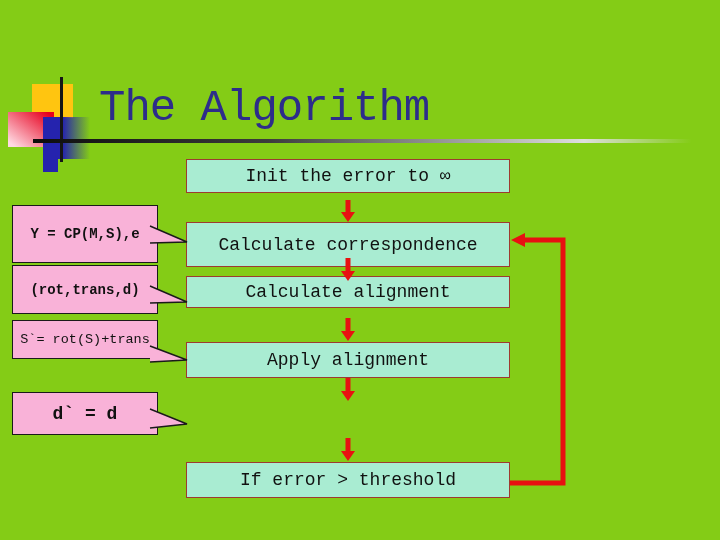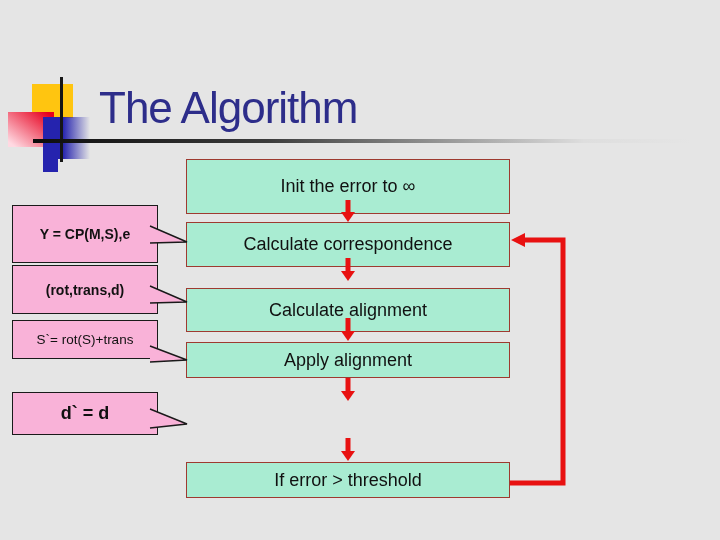--- a/index.html
+++ b/index.html
@@ -1,18 +1,18 @@
 <!DOCTYPE html>
 <html style="--title-text: #2d2d8a; --step-fill: #a9ecd2; --step-border: #9e3a30; --callout-fill: #f9b2d8; --callout-border: #1a1a1a; --arrow-red: #e81111; --accent-yellow: #ffc510; --accent-blue: #2523ae; --accent-red: #e6001e; --text: #111111;"><head>
 <meta charset="utf-8">
 <style>
   html,body{margin:0;padding:0;background:#fff;}
   .slide{
-    position:relative;width:720px;height:540px;background:#e5e5e5;overflow:hidden;
-    font-family:Liberation Sans, sans-serif;color:var(--text,#111);
+    position:relative;width:720px;height:540px;background:#84cc16;overflow:hidden;
+    font-family:Liberation Mono, monospace;color:var(--text,#111);
   }
   
   .sq{position:absolute;}
   .sq-yellow{left:32px;top:84px;width:41px;height:34px;background:var(--accent-yellow);}
   .sq-red{left:8px;top:112px;width:46px;height:35px;
     background:linear-gradient(to left bottom,var(--accent-red) 8%,#ffd9e2 92%);}
   .sq-blue{left:43px;top:117px;width:47px;height:42px;
     background:linear-gradient(to right,var(--accent-blue) 42%,rgba(255,255,255,0) 100%);}
   .sq-blue-small{left:43px;top:159px;width:15px;height:13px;background:var(--accent-blue);}
   .vline{position:absolute;left:60px;top:77px;width:3px;height:85px;background:#161616;}
@@ -45,27 +45,27 @@
 
   <div class="sq sq-yellow"></div>
   <div class="sq sq-red"></div>
   <div class="sq sq-blue"></div>
   <div class="sq sq-blue-small"></div>
   <div class="vline"></div>
   <div class="hrule"></div>
 
   <div class="title">The Algorithm</div>
 
-  <div class="step" style="top:159px;height:55px">
+  <div class="step" style="top:159px;height:34px">
     <span class="step-label">Init the error to ∞</span>
   </div>
   <div class="step" style="top:222px;height:45px">
     <span class="step-label">Calculate correspondence</span>
   </div>
-  <div class="step" style="top:288px;height:44px">
+  <div class="step" style="top:276px;height:32px">
     <span class="step-label">Calculate alignment</span>
   </div>
   <div class="step" style="top:342px;height:36px">
     <span class="step-label">Apply alignment</span>
   </div>
   <div class="step" style="top:462px;height:36px">
     <span class="step-label">If error &gt; threshold</span>
   </div>
 
   <div class="callout" style="top:205px;height:58px">

